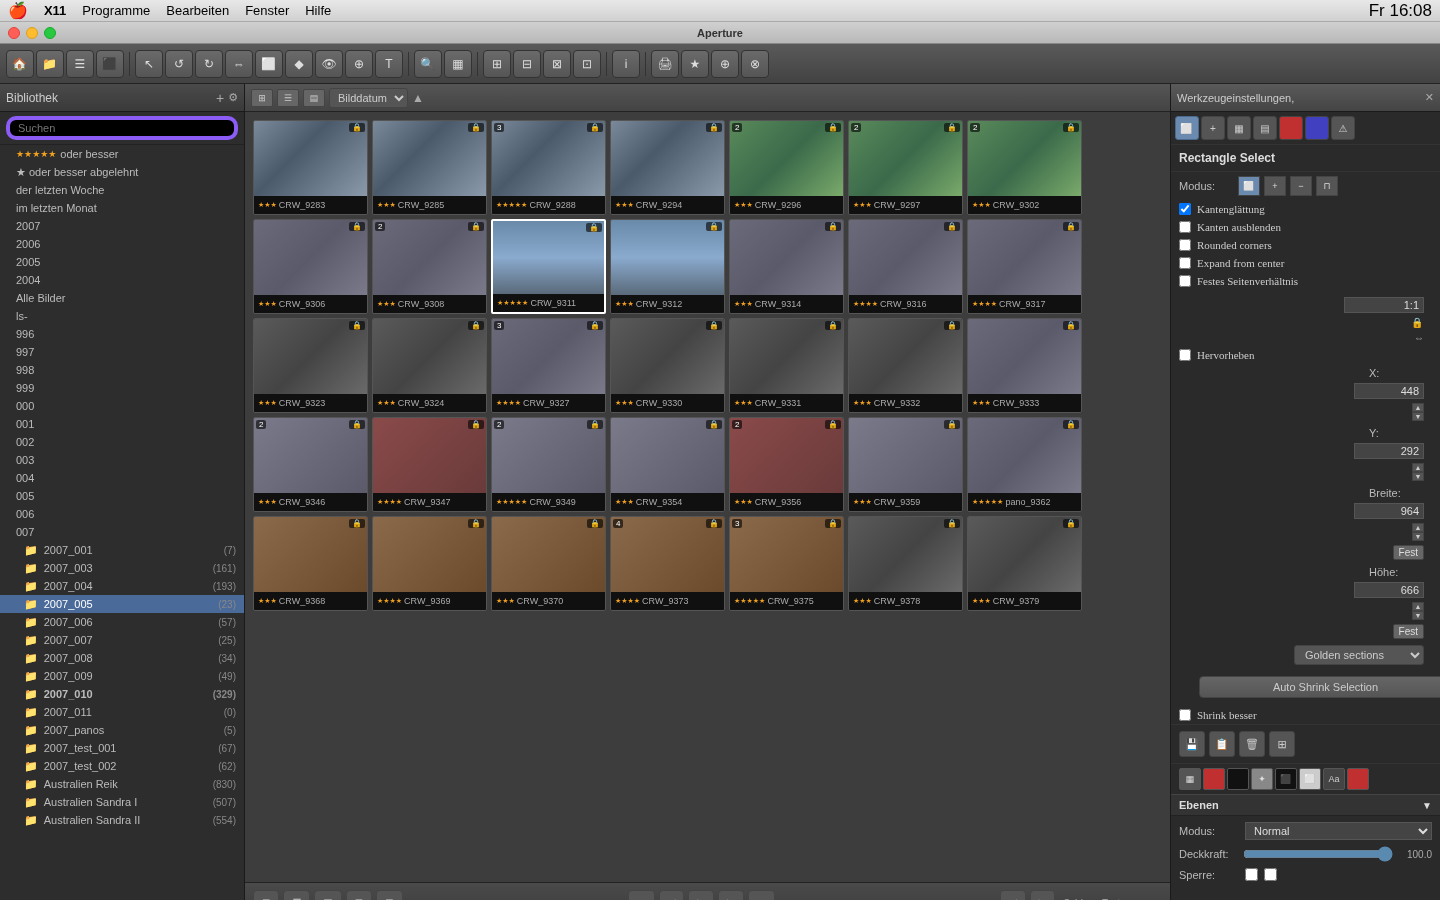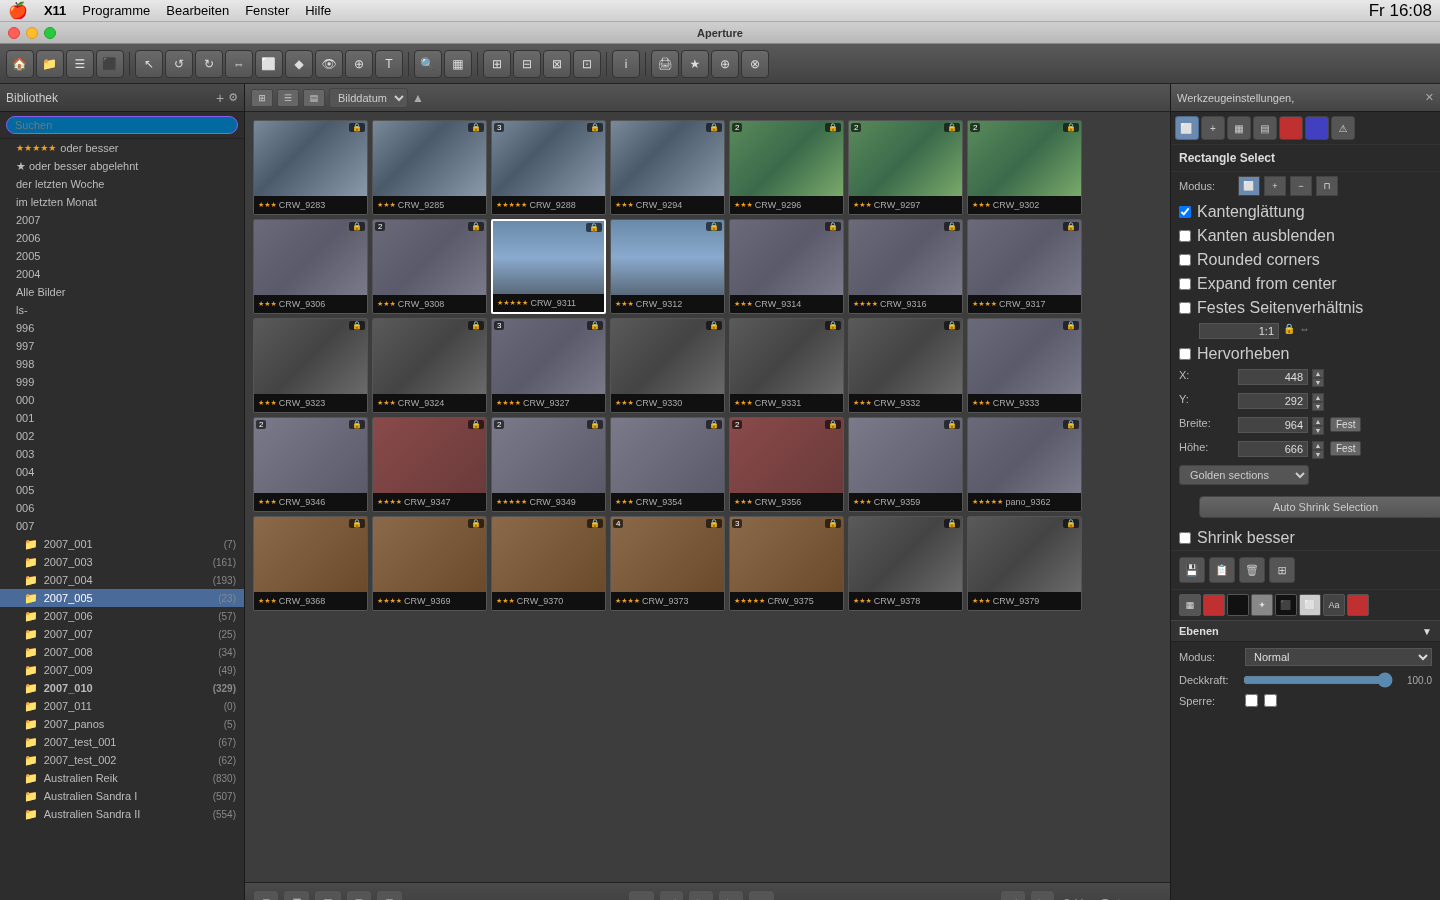--- a/index.html
+++ b/index.html
@@ -36,21 +36,21 @@
     .sidebar {
       width: 245px; background: #2d2d2d; border-right: 1px solid #1a1a1a;
       display: flex; flex-direction: column; overflow: hidden;
     }
     .sidebar-header {
       height: 28px; background: linear-gradient(to bottom, #4a4a4a, #3a3a3a);
       display: flex; align-items: center; padding: 0 6px; gap: 4px;
       border-bottom: 1px solid #1a1a1a;
     }
     .sidebar-search { display: flex; align-items: center; padding: 4px 6px; border-bottom: 1px solid #222; }
-    .sidebar-search input { width: 100%; background: #0369a1; border: 1px solid #8b5cf6; border-radius: 10px; padding: 2px 8px; color: #ccc; font-size: 11px; }
+    .sidebar-search input { width: 100%; background: #000000; border: 4px solid #8b5cf6; border-radius: 10px; padding: 2px 8px; color: #ccc; font-size: 11px; }
     .sidebar-list { flex: 1; overflow-y: auto; }
     .sidebar-item {
       padding: 2px 8px 2px 16px; cursor: pointer; display: flex; align-items: center; gap: 4px;
       font-size: 11px; color: #bbb; min-height: 18px;
     }
     .sidebar-item.selected { background: #4a6a9a; color: #fff; }
     .sidebar-item.bold { font-weight: bold; }
     .sidebar-item .count { margin-left: auto; color: #888; font-size: 10px; }
     .stars { color: #f0a020; font-size: 9px; }
     .folder-icon { color: #8ab4d4; margin-right: 2px; }
@@ -94,23 +94,23 @@
 
     
     .rect-select-header { padding: 6px 8px; font-size: 12px; font-weight: bold; color: #ddd; border-bottom: 1px solid #333; flex-shrink: 0; }
     .mode-row { display: flex; align-items: center; padding: 4px 8px; gap: 4px; flex-shrink: 0; }
     .mode-label { font-size: 11px; color: #bbb; width: 55px; }
     .mode-btn { width: 22px; height: 20px; background: #555; border: 1px solid #444; cursor: pointer; display: flex; align-items: center; justify-content: center; font-size: 9px; }
     .mode-btn.active { background: #6a8ab0; }
 
     .checkbox-row { display: flex; align-items: center; padding: 3px 8px; gap: 6px; flex-shrink: 0; }
     .checkbox-row input[type=checkbox] { width: 12px; height: 12px; }
-    .checkbox-label { font-size: 16px; color: #ccc; }
-
-    .prop-row { display: flex; align-items: flex-start; padding: 3px 8px; gap: 4px; flex-shrink: 0; }
+    .checkbox-label { font-size: 11px; color: #ccc; font-family: Liberation Serif, serif; }
+
+    .prop-row { display: flex; align-items: flex-end; padding: 3px 16px; gap: 4px; flex-shrink: 0; flex-direction: column; }
     .prop-label { font-size: 11px; color: #bbb; width: 55px; }
     .prop-input { width: 70px; background: #444; border: 1px solid #555; color: #ddd; font-size: 11px; padding: 1px 4px; text-align: right; }
     .prop-stepper { display: flex; flex-direction: column; }
     .prop-step { width: 12px; height: 9px; background: #555; border: 1px solid #444; cursor: pointer; display: flex; align-items: center; justify-content: center; font-size: 7px; color: #ccc; }
 
     .golden-dropdown { background: #555; border: 1px solid #444; color: #ccc; font-size: 11px; padding: 2px 6px; width: 130px; border-radius: 3px; }
     .shrink-btn { margin: 4px 20px; background: linear-gradient(to bottom, #6a6a6a, #555); border: 1px solid #444; border-radius: 4px; color: #ccc; font-size: 11px; padding: 4px 12px; cursor: pointer; text-align: center; }
     .section-header { padding: 4px 8px; font-size: 11px; font-weight: bold; color: #ddd; background: #333; border-top: 1px solid #444; border-bottom: 1px solid #222; flex-shrink: 0; display: flex; align-items: center; justify-content: space-between; }
 
     

